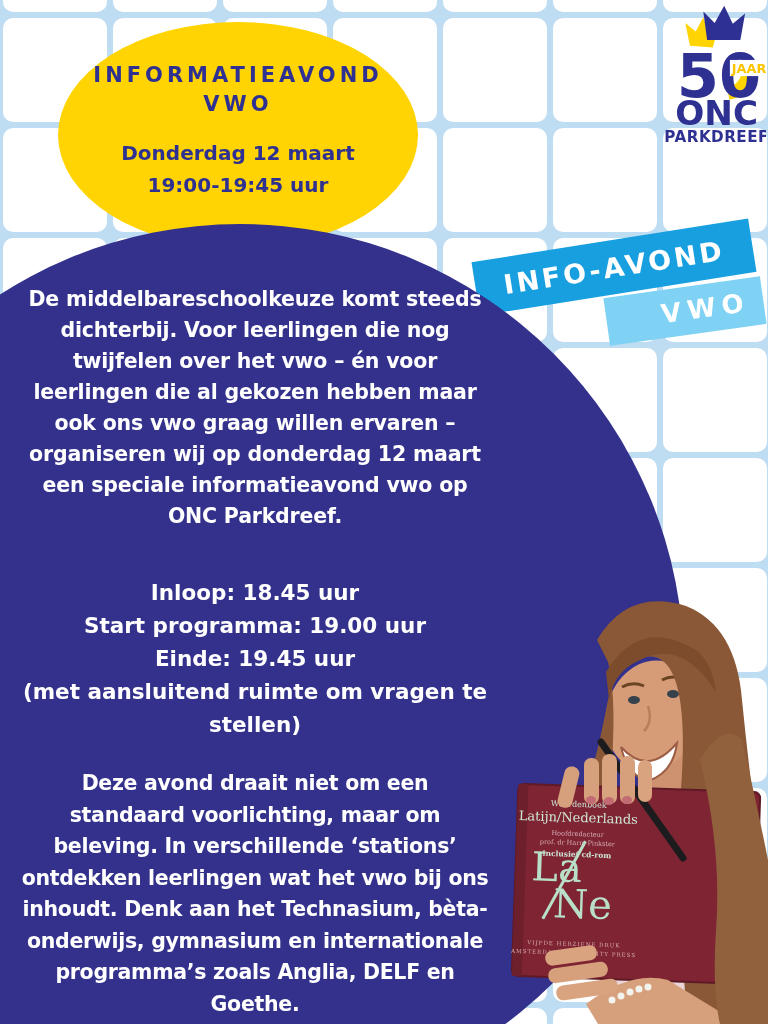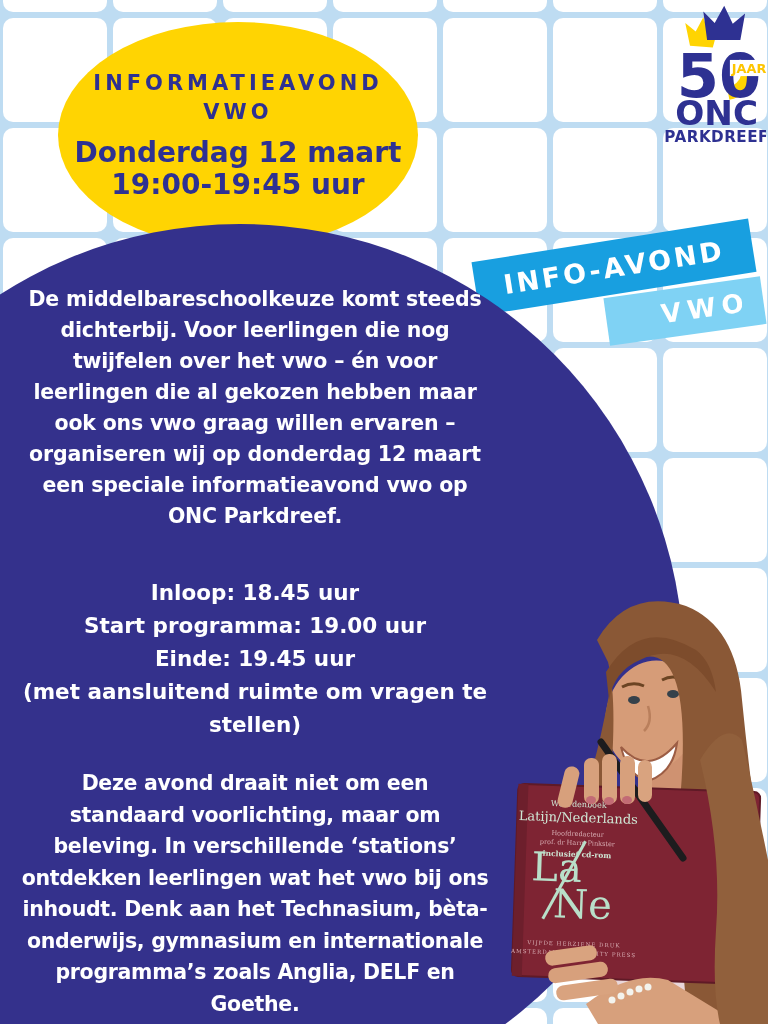--- a/index.html
+++ b/index.html
@@ -15,22 +15,22 @@
     position:absolute;left:58px;top:22px;width:360px;height:226px;
     border-radius:50%;z-index:1;
     display:flex;flex-direction:column;align-items:center;justify-content:center;
     text-align:center;
   }
   .badge-title{
     font-weight:700;font-size:21px;line-height:29px;letter-spacing:4px;
     white-space:pre-line;margin:0 0 10px 0;
   }
   .badge-date{
-    font-weight:700;font-size:28px;line-height:32px;letter-spacing:0px;
-    white-space:pre-line;margin:0;
+    font-weight:700;font-size:20px;line-height:32px;letter-spacing:0px;
+    white-space:pre-line;margin:8px;
   }
   
   .ribbon1{
     position:absolute;left:474px;top:240px;width:280px;height:54px;z-index:2;
     transform:rotate(-9deg);
     display:flex;align-items:center;justify-content:center;
     color:#fff;font-weight:700;font-size:27px;letter-spacing:3px;
   }
   .ribbon2{
     position:absolute;left:606px;top:287px;width:158px;height:48px;z-index:2;

